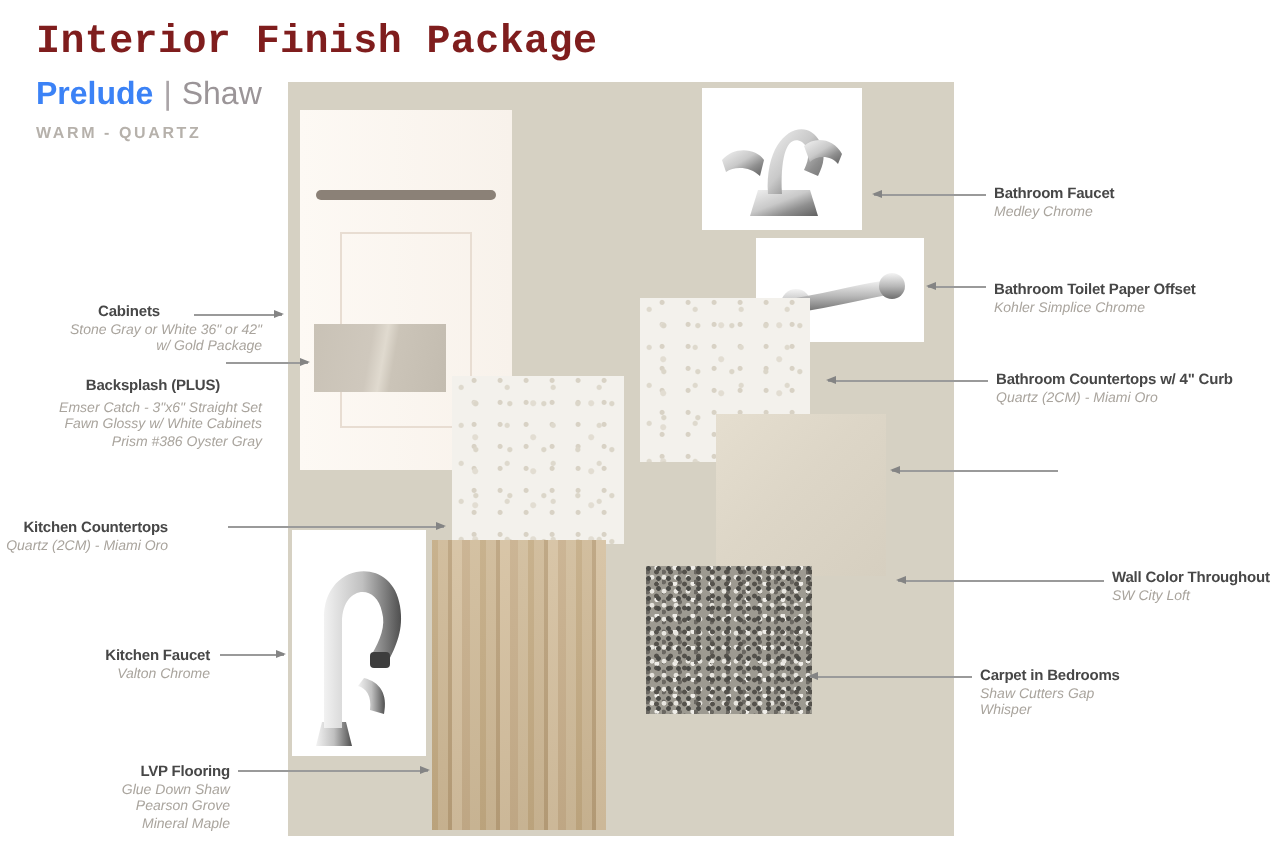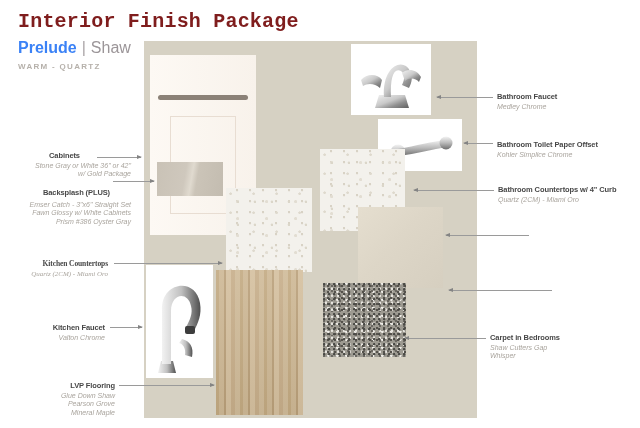--- a/index.html
+++ b/index.html
@@ -182,21 +182,21 @@
     <div class="lbl-line">w/ Gold Package</div>
   </div>
 
   <div class="lbl lbl-left" style="top:176px;right:509px;margin-top:12px;">
     <div class="lbl-title" style="margin-right:21px;margin-bottom:4px;">Backsplash (PLUS)</div>
     <div class="lbl-line">Emser Catch - 3"x6" Straight Set</div>
     <div class="lbl-line">Fawn Glossy w/ White Cabinets</div>
     <div class="lbl-line">Prism #386 Oyster Gray</div>
   </div>
 
-  <div class="lbl lbl-left" style="top:259px;right:532px;font-family:Liberation Serif, serif;">
+  <div class="lbl lbl-left" style="top:259px;right:556px;">
     <div class="lbl-title">Kitchen Countertops</div>
     <div class="lbl-line">Quartz (2CM)  - Miami Oro</div>
   </div>
 
   <div class="lbl lbl-left" style="top:323px;right:535px;">
     <div class="lbl-title">Kitchen Faucet</div>
     <div class="lbl-line">Valton Chrome</div>
   </div>
 
   <div class="lbl lbl-left" style="top:381px;right:525px;">
@@ -215,20 +215,24 @@
     <div class="lbl-title">Bathroom Toilet Paper Offset</div>
     <div class="lbl-line">Kohler Simplice Chrome</div>
   </div>
 
   <div class="lbl lbl-right" style="top:185px;left:498px;">
     <div class="lbl-title">Bathroom Countertops w/ 4" Curb</div>
     <div class="lbl-line">Quartz (2CM)  - Miami Oro</div>
   </div>
 
 
+  <div class="lbl lbl-right" style="top:284px;left:556px;">
+    <div class="lbl-title">Wall Color Throughout</div>
+    <div class="lbl-line">SW City Loft</div>
+  </div>
 
   <div class="lbl lbl-right" style="top:333px;left:490px;">
     <div class="lbl-title">Carpet in Bedrooms</div>
     <div class="lbl-line">Shaw Cutters Gap</div>
     <div class="lbl-line">Whisper</div>
   </div>
 
 </div>
 
 </body></html>

